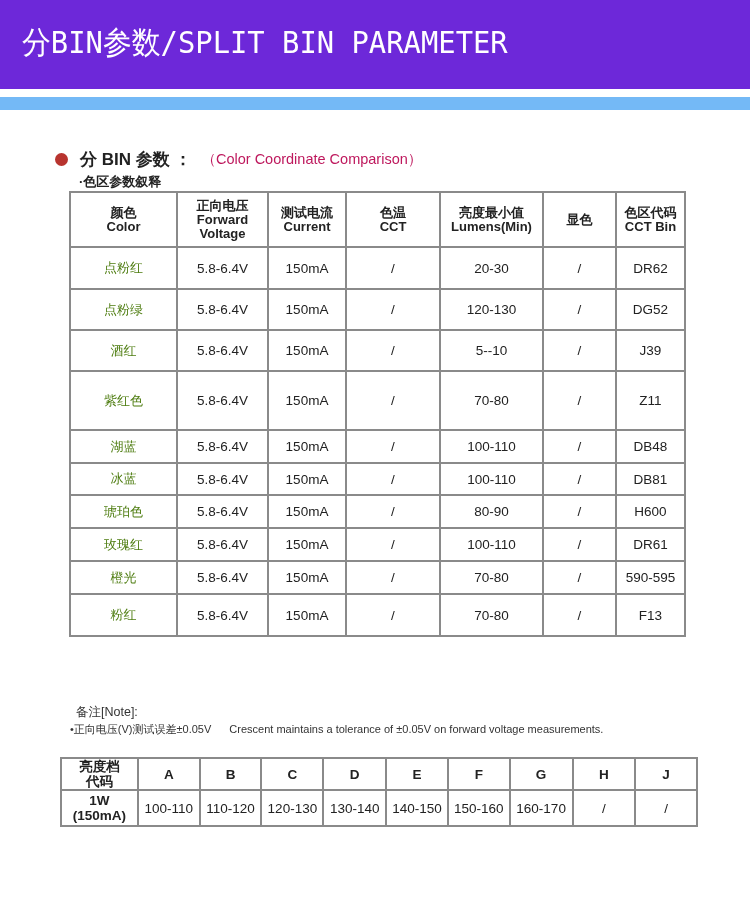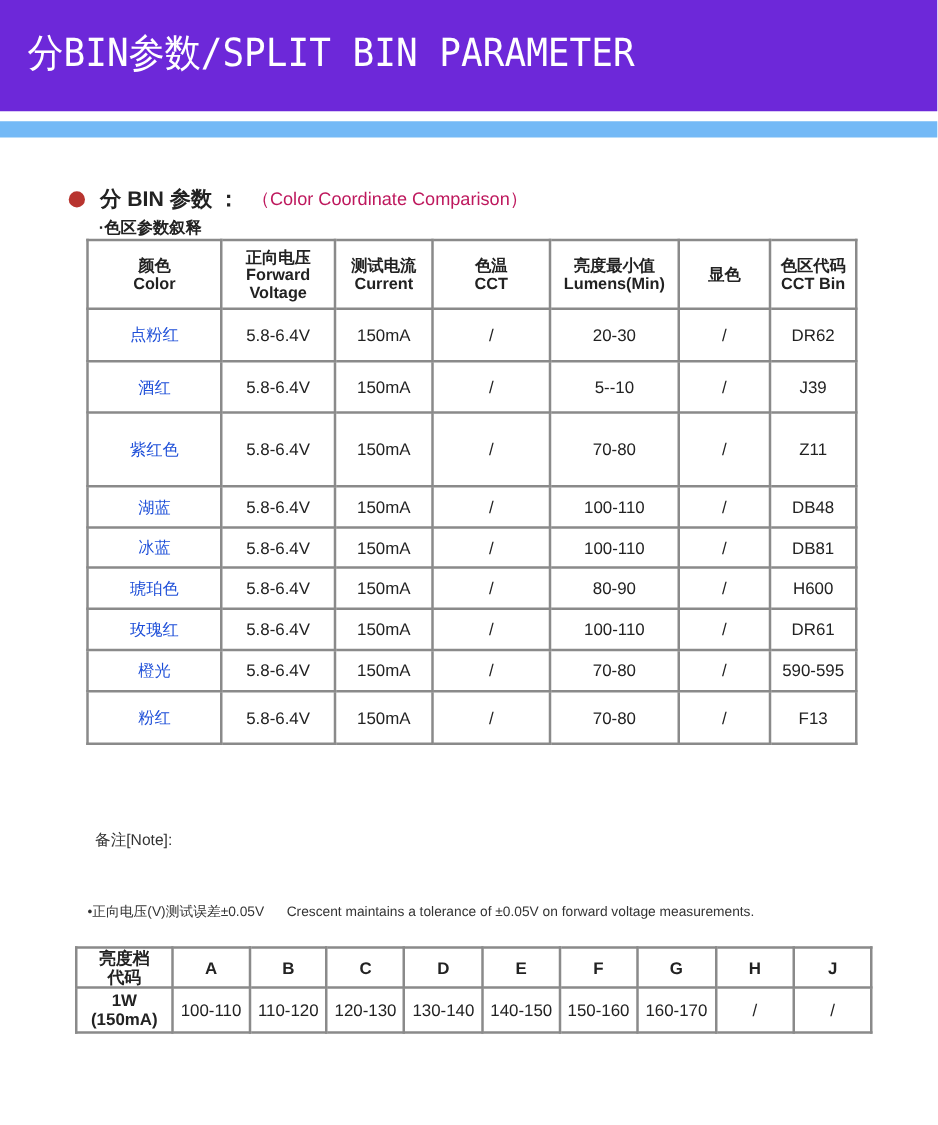--- a/index.html
+++ b/index.html
@@ -12,24 +12,24 @@
   .bullet-dot { width: 13px; height: 13px; border-radius: 50%; background: #b8342f; margin-right: 12px; }
   .section-title { font-size: 17px; font-weight: bold; color: #222; }
   .section-sub { font-size: 14.5px; color: #be185d; margin-left: 10px; }
   .sub-caption { position: absolute; left: 62px; top: 173px; font-size: 13px; font-weight: bold; color: #222; white-space: nowrap; margin-left: 17px; }
 
   table { border-collapse: collapse; position: absolute; }
   td, th { border: 2px solid #8a8a8a; text-align: center; vertical-align: middle; padding: 0; }
   .t1 { left: 69px; top: 191px; width: 617px; }
   .t1 th { font-size: 13px; font-weight: bold; color: #222; line-height: 14px; }
   .t1 td { font-size: 13.5px; color: #222; }
-  .t1 td.cn { font-family: "DejaVu Serif", "Liberation Serif", serif; font-size: 13px; color: #1d4ed8; }
+  .t1 td.cn { font-family: "DejaVu Serif", "Liberation Serif", serif; font-size: 13px; color: #4d7c0f; }
   .t1 th .en { font-weight: bold; font-size: 13px; }
 
-  .note-label { position: absolute; left: 76px; top: 664px; font-size: 12.5px; color: #333; white-space: nowrap; text-align: center; }
+  .note-label { position: absolute; left: 76px; top: 704px; font-size: 12.5px; color: #333; white-space: nowrap; text-align: center; }
   .note-text { position: absolute; left: 70px; top: 722px; font-size: 11px; color: #333; white-space: nowrap; }
   .note-text .gap { display: inline-block; width: 18px; }
 
   .t2 { left: 60px; top: 757px; width: 638px; }
   .t2 th { font-size: 13.5px; font-weight: bold; color: #222; line-height: 15px; }
   .t2 td { font-size: 13.5px; color: #222; }
   .t2 td.rowhead { font-weight: bold; line-height: 15px; }
 </style>
 </head>
 <body>
@@ -60,20 +60,29 @@
   </thead>
   <tbody>
     <tr style="height:42px">
       <td class="cn">点粉红</td>
       <td>5.8-6.4V</td>
       <td>150mA</td>
       <td>/</td>
       <td>20-30</td>
       <td>/</td>
       <td>DR62</td>
+    </tr>
+    <tr style="height:41px">
+      <td class="cn">点粉绿</td>
+      <td>5.8-6.4V</td>
+      <td>150mA</td>
+      <td>/</td>
+      <td>120-130</td>
+      <td>/</td>
+      <td>DG52</td>
     </tr>
     <tr style="height:41px">
       <td class="cn">酒红</td>
       <td>5.8-6.4V</td>
       <td>150mA</td>
       <td>/</td>
       <td>5--10</td>
       <td>/</td>
       <td>J39</td>
     </tr>

